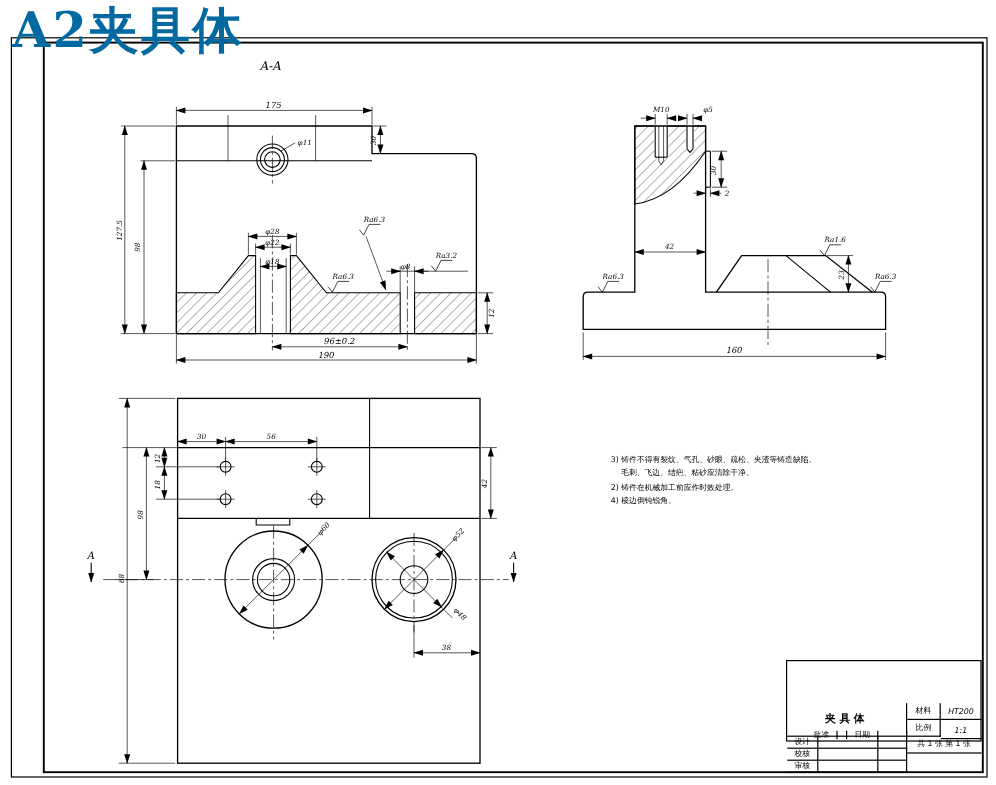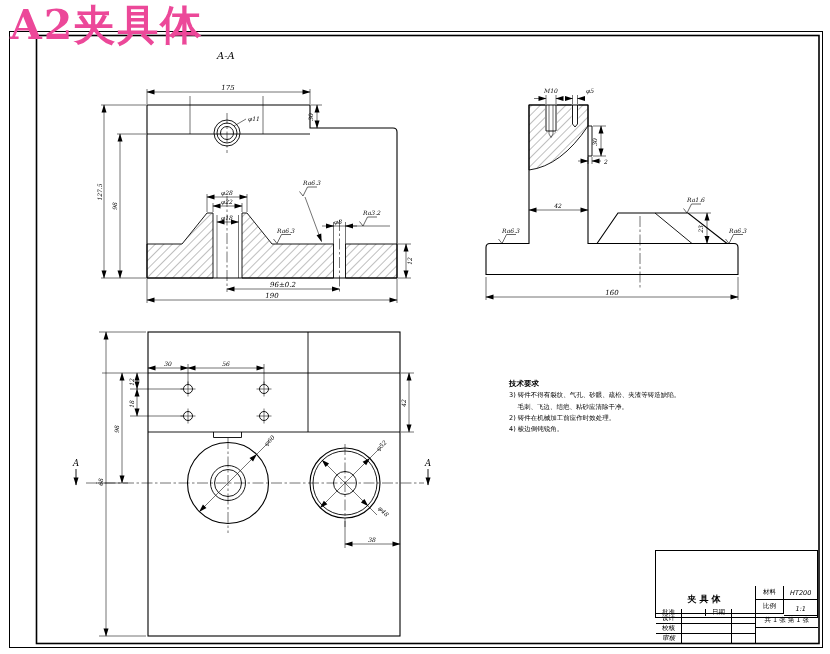--- a/index.html
+++ b/index.html
@@ -14,21 +14,21 @@
   .hat{fill:url(#hatch);stroke:#000;stroke-width:0.9;}
   .frame1{fill:none;stroke:#000;stroke-width:1;}
   .frame2{fill:none;stroke:#000;stroke-width:1.6;}
   text{fill:#000;font-family:"DejaVu Serif",serif;}
   .dim{font-size:7px;text-anchor:middle;font-style:italic;}
   .dims{font-size:6px;text-anchor:middle;font-style:italic;}
   .sect{font-size:8.5px;text-anchor:middle;font-style:italic;}
   .start{text-anchor:start;}
   
   .main-title{position:absolute;left:10px;top:2px;font-size:41px;font-weight:bold;
-    color:#ec4899;letter-spacing:2px;white-space:nowrap;line-height:1.15;}
+    color:#0369a1;letter-spacing:2px;white-space:nowrap;line-height:1.15;}
   .aa-label{position:absolute;left:217px;top:50px;font-style:italic;font-size:10px;}
   .tech{position:absolute;left:509px;top:378px;width:235px;color:#000;
         font-family:"DejaVu Sans",sans-serif;font-size:6.5px;line-height:11.3px;}
   .tech .t{font-weight:bold;font-size:7.5px;margin-bottom:1px;}
   .tech .l{white-space:pre;}
   
   .tb{position:absolute;left:655px;top:550px;width:163px;height:68px;
       border:1.5px solid #000;box-sizing:border-box;font-family:"DejaVu Sans",sans-serif;
       font-size:6.5px;color:#000;}
   .tb .c{position:absolute;box-sizing:border-box;display:flex;align-items:center;
@@ -300,21 +300,20 @@
     <line class="ol2" x1="428" y1="469" x2="428" y2="485" marker-end="url(#arr)"></line>
     <text class="sect" x="428" y="466">A</text>
   </g>
 </svg>
 
 <div class="main-title">A2夹具体</div>
 
 <div class="aa-label">A-A</div>
 
 <div class="tech">
-  <div class="t">技术要求</div>
   <div class="l">3) 铸件不得有裂纹、气孔、砂眼、疏松、夹渣等铸造缺陷。</div>
   <div class="l">　 毛刺、飞边、结疤、粘砂应清除干净。</div>
   <div class="l">2) 铸件在机械加工前应作时效处理。</div>
   <div class="l">4) 棱边倒钝锐角。</div>
 </div>
 
 <div class="tb">
   <div class="c nm br bb" style="left:0;top:0;width:100px;height:28px;">夹具体</div>
   <div class="c br bb" style="left:100px;top:0;width:28px;height:14px;">材料</div>
   <div class="c bb" style="left:128px;top:0;width:33.5px;height:14px;font-style:italic;">HT200</div>
@@ -324,23 +323,23 @@
   <div class="c" style="left:100px;top:42px;width:61.5px;height:23px;"></div>
 
   <div class="c br bb" style="left:0;top:28px;width:26px;height:10px;">设计</div>
   <div class="c br bb" style="left:26px;top:28px;width:50px;height:10px;"></div>
   <div class="c br bb" style="left:76px;top:28px;width:24px;height:10px;"></div>
 
   <div class="c br bb" style="left:0;top:38px;width:26px;height:10px;">校核</div>
   <div class="c br bb" style="left:26px;top:38px;width:50px;height:10px;"></div>
   <div class="c br bb" style="left:76px;top:38px;width:24px;height:10px;"></div>
 
-  <div class="c br bb" style="left:0;top:48px;width:26px;height:10px;font-style:italic;">审核</div>
+  <div class="c br bb" style="left:0;top:48px;width:26px;height:10px;">审核</div>
   <div class="c br bb" style="left:26px;top:48px;width:50px;height:10px;"></div>
   <div class="c br bb" style="left:76px;top:48px;width:24px;height:10px;"></div>
 
-  <div class="c br" style="left:0;top:58px;width:26px;height:7px;">批准</div>
+  <div class="c br" style="left:16px;top:58px;width:26px;height:7px;">批准</div>
   <div class="c br" style="left:26px;top:58px;width:24px;height:7px;"></div>
   <div class="c br" style="left:50px;top:58px;width:26px;height:7px;">日期</div>
   <div class="c br" style="left:76px;top:58px;width:24px;height:7px;"></div>
 </div>
 
 </div>
 
 </body></html>

